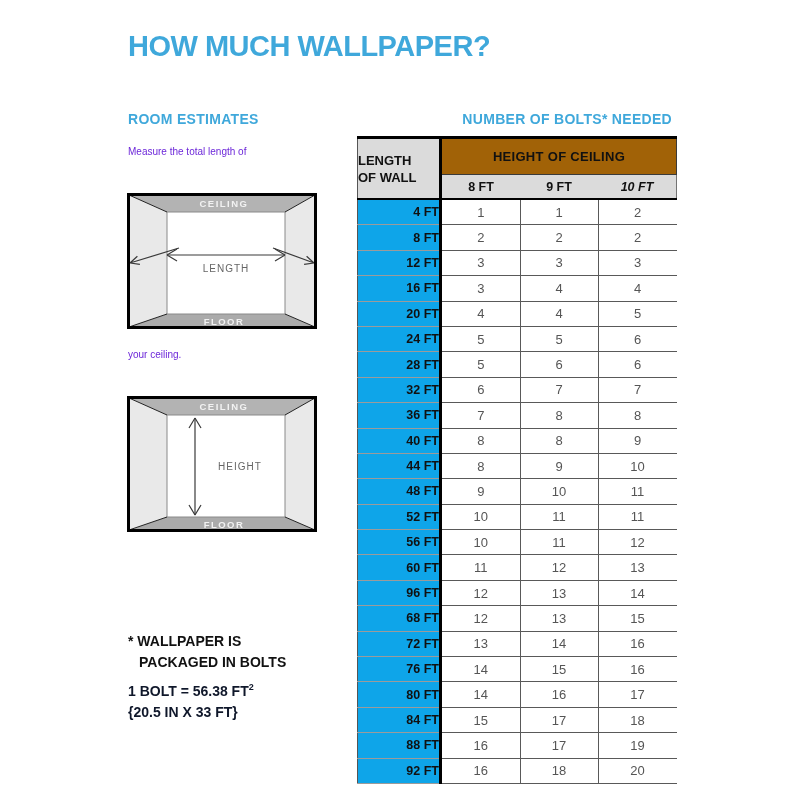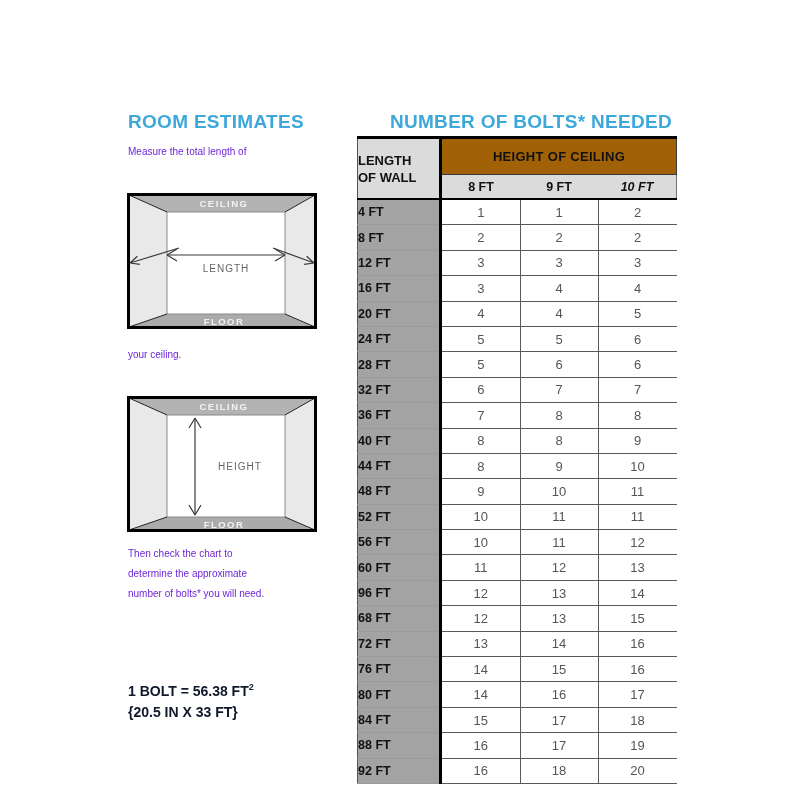--- a/index.html
+++ b/index.html
@@ -5,21 +5,21 @@
   html,body{margin:0;padding:0;background:#fff;}
   .canvas{
     position:relative;width:800px;height:800px;background:#ffffff;
     font-family:"Liberation Sans","DejaVu Sans",sans-serif;overflow:hidden;
   }
   .page-title{
     position:absolute;left:128px;top:30px;margin:0;
     font-size:29px;font-weight:bold;letter-spacing:-0.5px;color:#3fa8db;
   }
   .blue-heading{
-    position:absolute;font-size:19px;font-weight:bold;letter-spacing:.3px;color:#3fa8db;
+    position:absolute;font-size:14px;font-weight:bold;letter-spacing:.3px;color:#3fa8db;
   }
   .room-heading{left:128px;top:111px;}
   .table-heading{left:357px;top:111px;width:315px;text-align:right;}
   .para{
     position:absolute;left:128px;font-size:10px;color:#6d28d9;line-height:20px;
   }
   .para1{top:142px;}
   .para2{top:345px;}
   .para3{top:544px;}
   .footnote{
@@ -50,34 +50,35 @@
   .group-cell{
     background:#a16207;border-bottom:1px solid #3a3a3a;border-right:1px solid #3a3a3a;
     font-size:13px;font-weight:bold;letter-spacing:.3px;color:#111;height:35px;
   }
   .sub-cell{
     background:#dbdbdb;border-bottom:2px solid #000;font-size:12.5px;font-weight:bold;
     color:#111;height:23px;width:78px;
   }
   .sub-cell.last{border-right:1px solid #737373;font-style:italic;}
   .wall-cell{
-    background:#a3a3a3;border-left:1px solid #555;border-right:3px solid #000;
+    background:#0ea5e9;border-left:1px solid #555;border-right:3px solid #000;
     border-bottom:1px solid #9b9b9b;font-size:12.5px;font-weight:bold;color:#111;
-    text-align:left;height:24.4px;
+    text-align:right;height:24.4px;
   }
   .bolt-cell{
     border-bottom:1px solid #595959;font-size:13px;color:#555;text-align:center;height:24.4px;
   }
   .bolt-cell + .bolt-cell{border-left:1px solid #595959;}
 </style>
 </head>
 <body>
 
 <div class="canvas">
 
+  <h1 class="page-title">HOW MUCH WALLPAPER?</h1>
 
   <div class="blue-heading room-heading">ROOM ESTIMATES</div>
 
   <div class="para para1">
     <div>Measure the total length of</div>
   </div>
 
   <svg class="diagram diagram1" width="190" height="136" viewBox="0 0 190 136">
     <rect x="0" y="0" width="190" height="136" fill="#ffffff"></rect>
     <polygon points="2,2 188,2 158,19 40,19" fill="#b3b3b3"></polygon>
@@ -115,26 +116,25 @@
       <path d="M68,22 L68,119"></path>
       <path d="M68,22 L62,32 M68,22 L74,32"></path>
       <path d="M68,119 L62,109 M68,119 L74,109"></path>
     </g>
     <text class="room-label" x="97" y="14" text-anchor="middle">CEILING</text>
     <text class="room-label" x="97" y="131.5" text-anchor="middle">FLOOR</text>
     <text class="measure-label" x="113" y="74" text-anchor="middle">HEIGHT</text>
     <rect x="1.5" y="1.5" width="187" height="133" fill="none" stroke="#000" stroke-width="3"></rect>
   </svg>
 
-  <div class="para para3">
-    <div>Then check the chart to</div>
-    <div>determine the approximate</div>
-    <div>number of bolts* you will need.</div>
+
+  <div class="footnote">
+    <div>* WALLPAPER IS</div>
+    <div class="indent">PACKAGED IN BOLTS</div>
   </div>
-
 
   <div class="bolt-spec">
     <div><span>1 BOLT = 56.38 FT</span><sup>2</sup></div>
     <div>{20.5 IN X 33 FT}</div>
   </div>
 
   <div class="blue-heading table-heading">NUMBER OF BOLTS* NEEDED</div>
 
   <table class="bolts-table">
     <thead>

